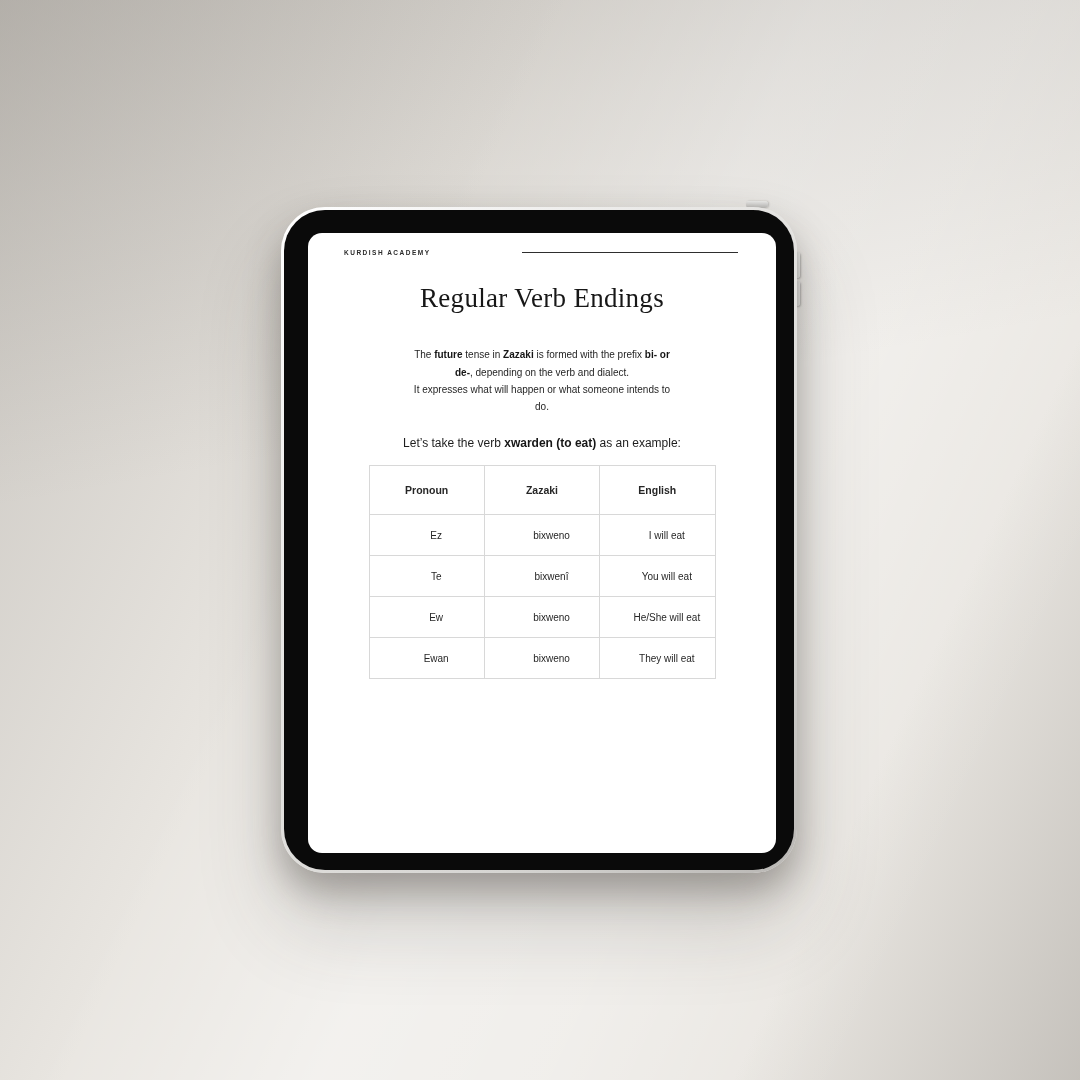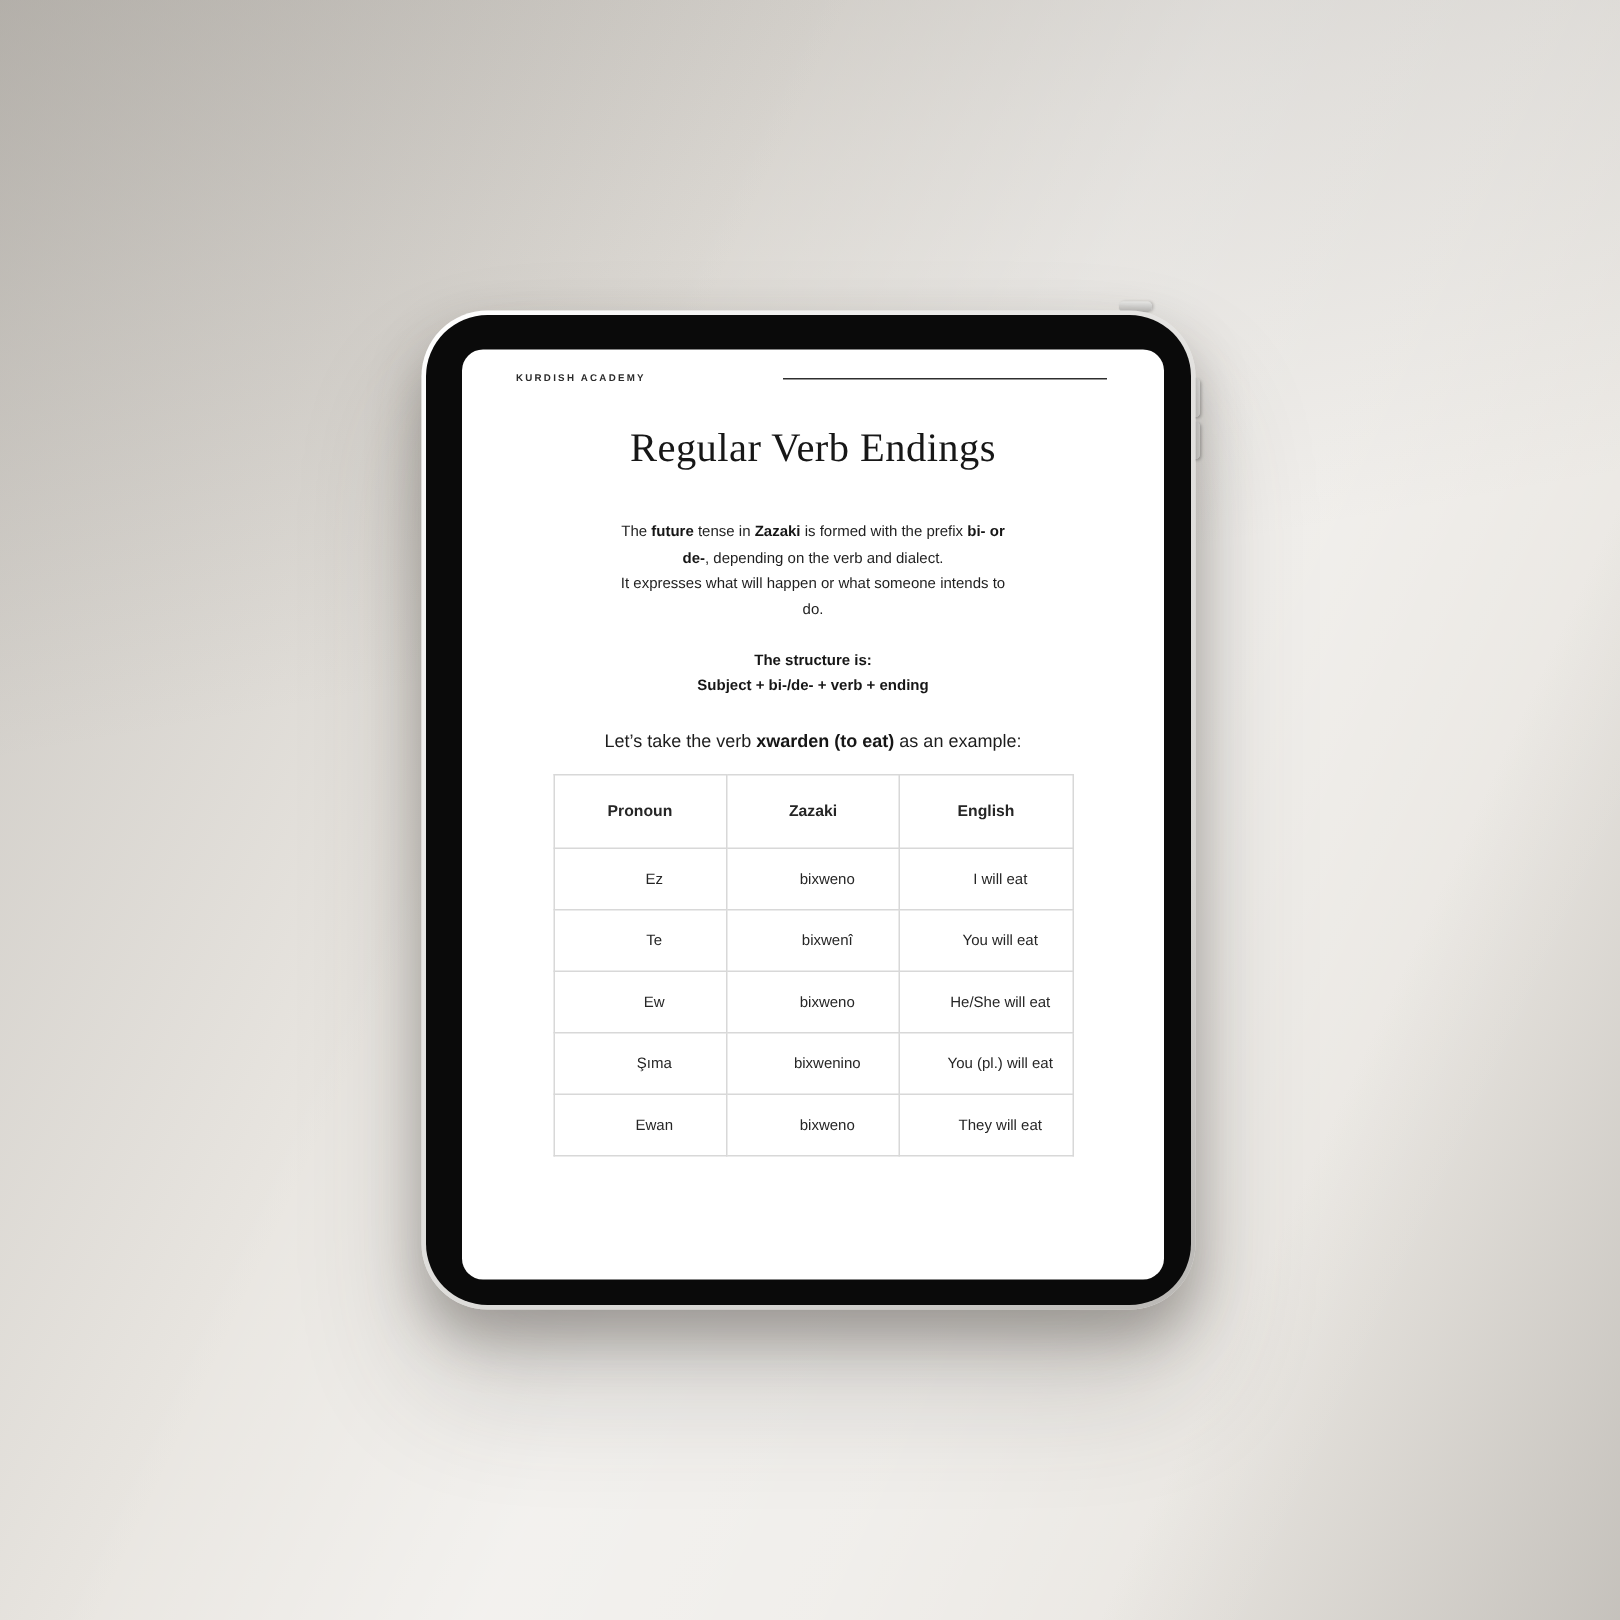--- a/index.html
+++ b/index.html
@@ -115,24 +115,20 @@
 
         <div class="title">Regular Verb Endings</div>
 
         <div class="intro">
           <span>The </span><b>future</b><span> tense in </span><b>Zazaki</b><span> is formed with the prefix </span><b>bi- or</b><br>
           <b>de-</b><span>, depending on the verb and dialect.</span><br>
           <span>It expresses what will happen or what someone intends to</span><br>
           <span>do.</span>
         </div>
 
-        <div class="structure">
-          <div>The structure is:</div>
-          <div>Subject + bi-/de- + verb + ending</div>
-        </div>
 
         <div class="example">
           <span>Let’s take the verb </span><b>xwarden (to eat)</b><span> as an example:</span>
         </div>
 
         <table class="verb">
           <thead>
             <tr>
               <th>Pronoun</th>
               <th>Zazaki</th>
@@ -149,25 +145,20 @@
               <td>Te</td>
               <td>bixwenî</td>
               <td>You will eat</td>
             </tr>
             <tr>
               <td>Ew</td>
               <td>bixweno</td>
               <td>He/She will eat</td>
             </tr>
             <tr>
-              <td>Şıma</td>
-              <td>bixwenino</td>
-              <td>You (pl.) will eat</td>
-            </tr>
-            <tr>
               <td>Ewan</td>
               <td>bixweno</td>
               <td>They will eat</td>
             </tr>
           </tbody>
         </table>
 
       </div>
     </div>
   </div>

